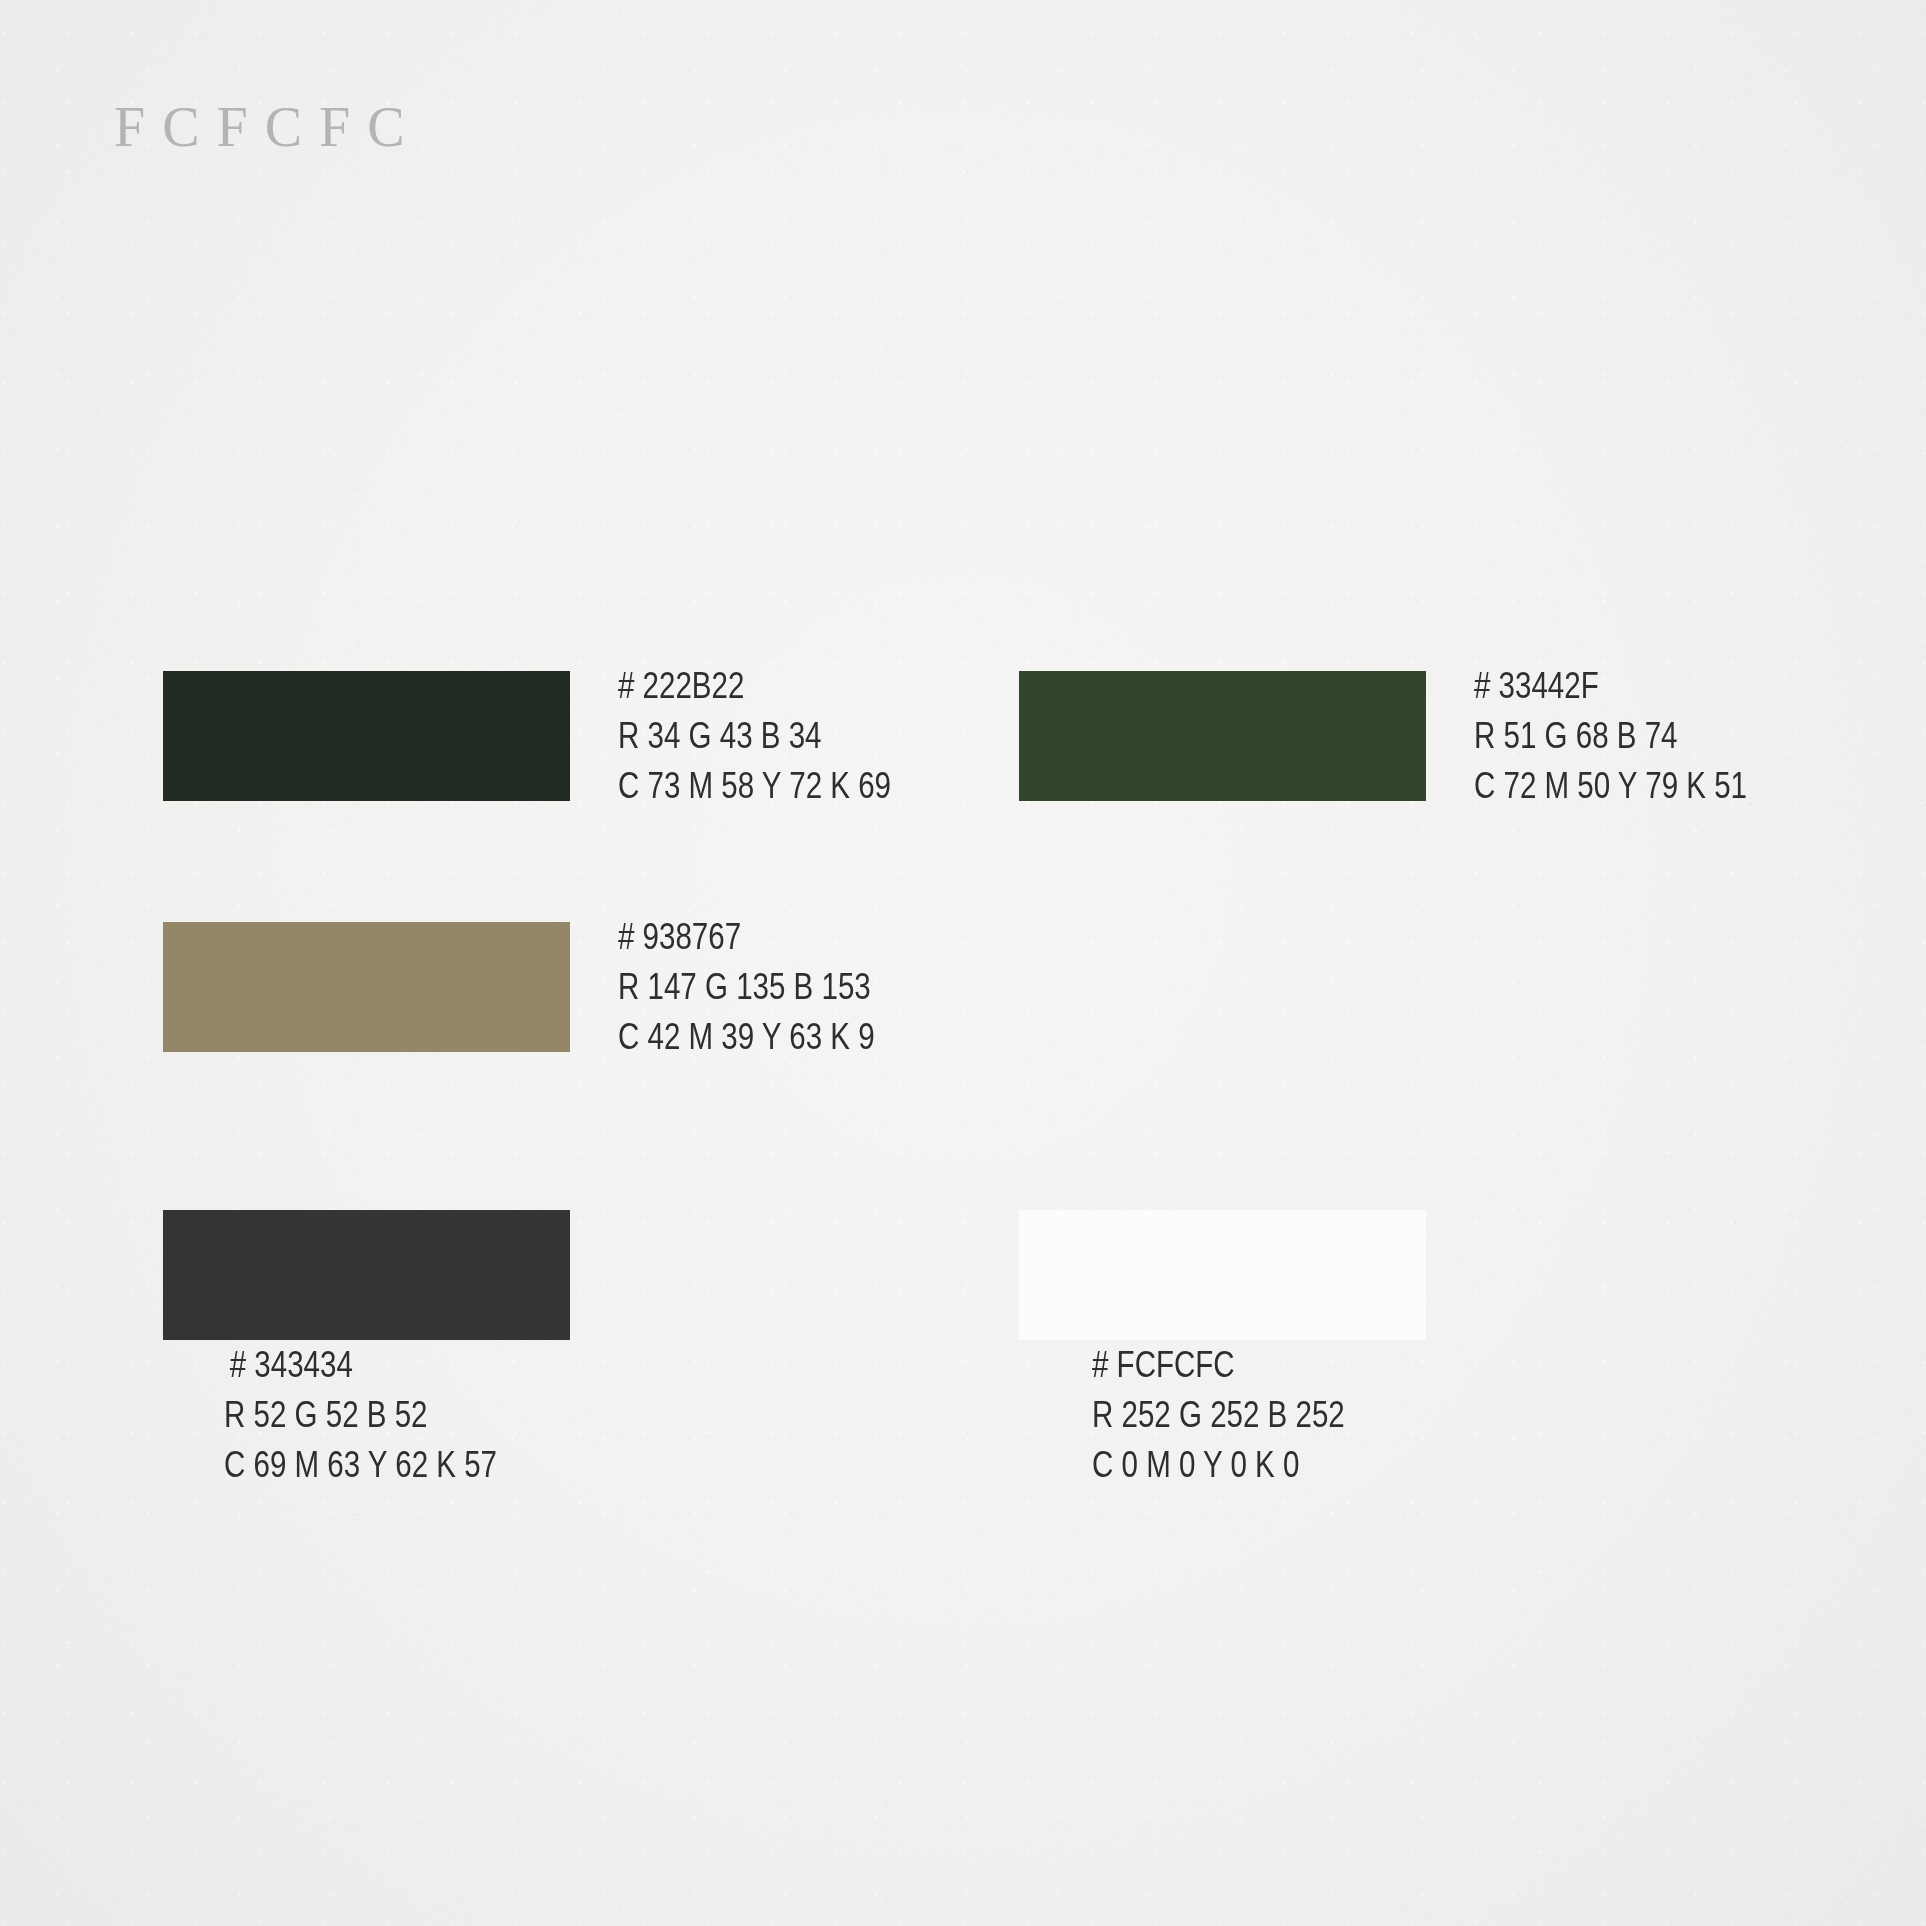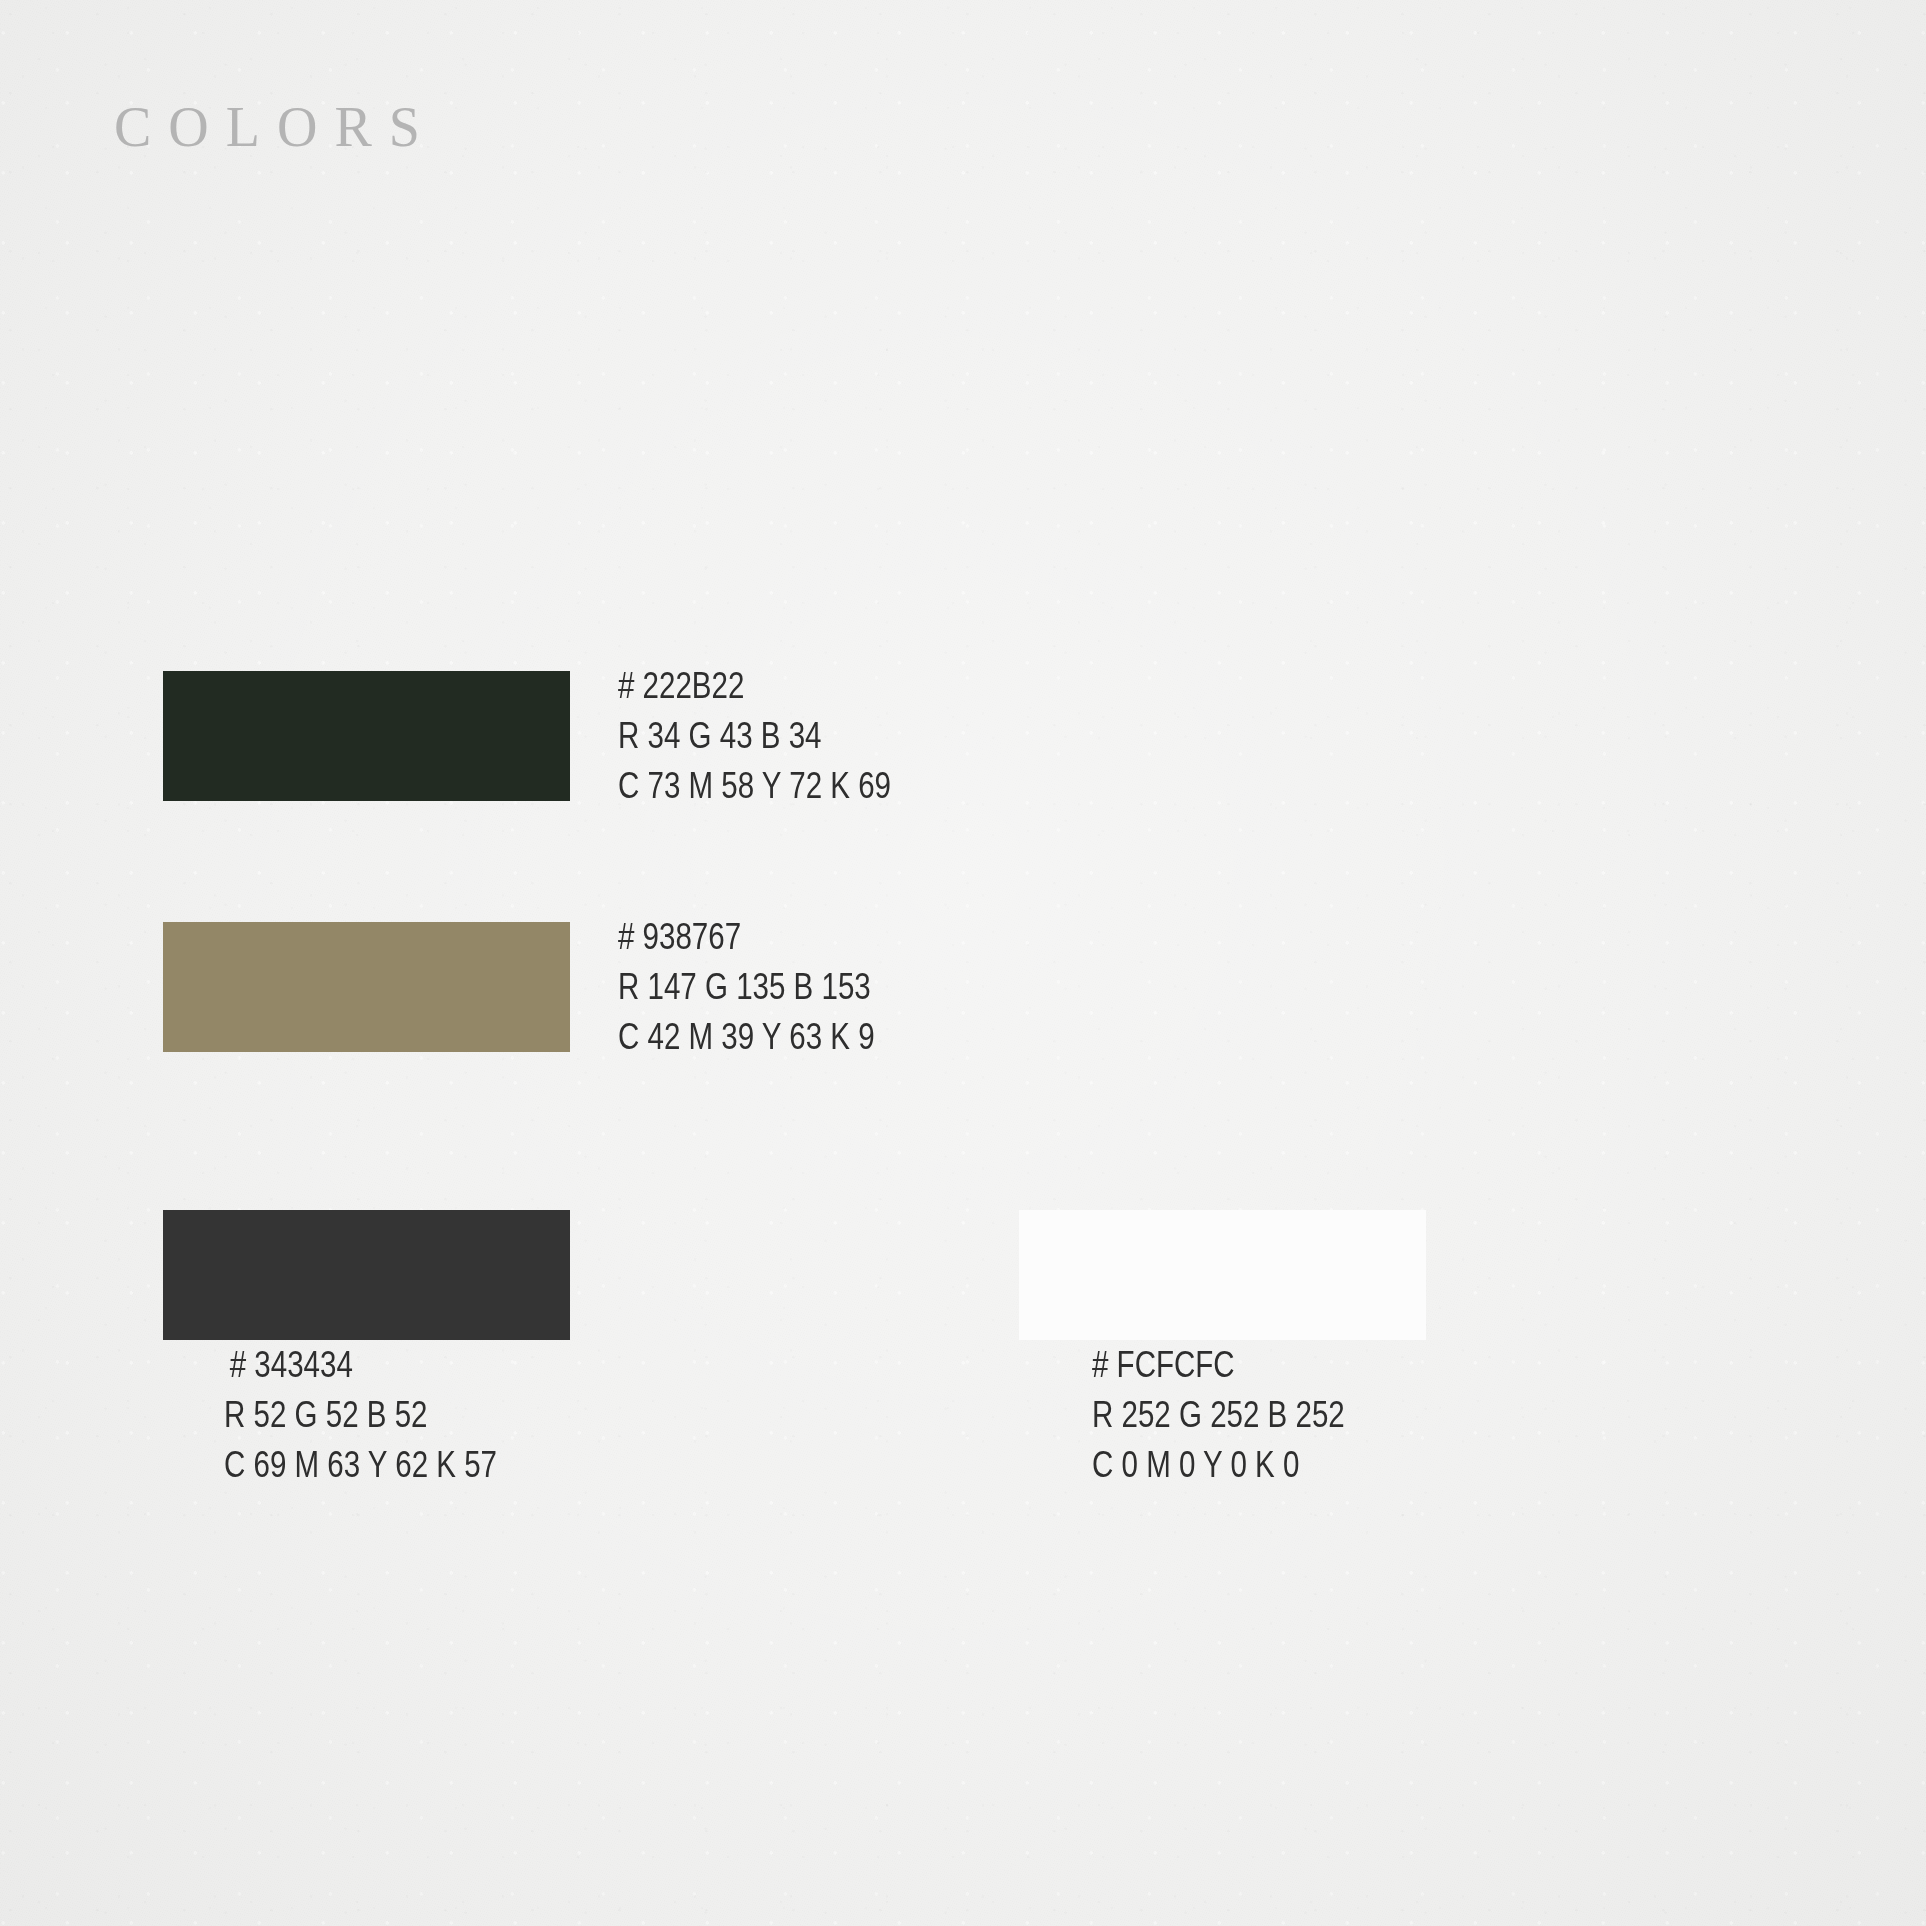--- a/index.html
+++ b/index.html
@@ -132,33 +132,41 @@
 </style>
 </head>
 <body style="background-color: rgb(241, 241, 240);">
 
 <div id="paper-texture"></div>
 <div id="paper-grain"></div>
 <div id="paper-vignette"></div>
 
 <div id="content">
 
-  <div id="page-title" style="color: rgb(180, 180, 180);">COLORS</div>
+  <div id="page-title" style="color: rgb(180, 180, 180);">FCFCFC</div>
 
   <div id="swatch-grid">
 
     <div class="swatch-entry col-left row-1">
       <div class="swatch-chip" style="background-color: rgb(34, 43, 34);"></div>
       <div class="swatch-info" style="color: rgb(46, 46, 46);">
         <div># 222B22</div>
         <div>R 34 G 43 B 34</div>
         <div>C 73 M 58 Y 72 K 69</div>
       </div>
     </div>
 
+    <div class="swatch-entry col-right row-1">
+      <div class="swatch-chip" style="background-color: rgb(51, 68, 47);"></div>
+      <div class="swatch-info" style="color: rgb(46, 46, 46);">
+        <div># 33442F</div>
+        <div>R 51 G 68 B 74</div>
+        <div>C 72 M 50 Y 79 K 51</div>
+      </div>
+    </div>
 
     <div class="swatch-entry col-left row-2">
       <div class="swatch-chip" style="background-color: rgb(147, 135, 103);"></div>
       <div class="swatch-info" style="color: rgb(46, 46, 46);">
         <div># 938767</div>
         <div>R 147 G 135 B 153</div>
         <div>C 42 M 39 Y 63 K 9</div>
       </div>
     </div>
 

